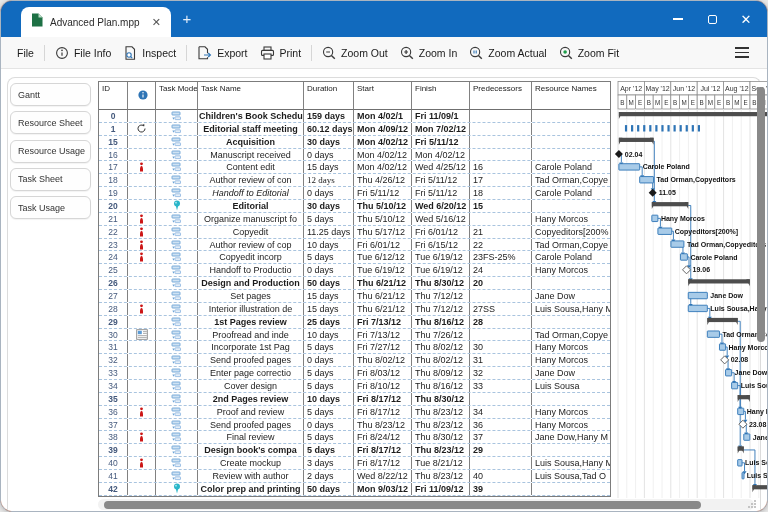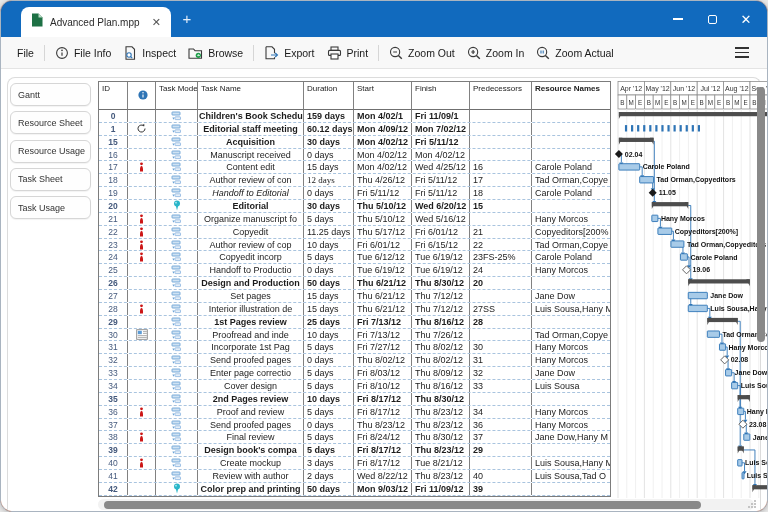--- a/index.html
+++ b/index.html
@@ -88,30 +88,20 @@
       <div class="tbitem">
         <span style="display: flex;">
           <svg width="14" height="14" viewBox="0 0 14 14">
             <path d="M3,0.8 h6 l2.5,2.5 v10 h-8.5 z" fill="none" stroke="#3a3a3a" stroke-width="1.1"></path>
             <circle cx="6" cy="9" r="2.2" fill="#fff" stroke="#2e74b5" stroke-width="1.1"></circle>
             <line x1="7.6" y1="10.6" x2="9.2" y2="12.2" stroke="#2e74b5" stroke-width="1.2"></line>
           </svg>
         </span>
         <span>Inspect</span>
       </div>
-      <div class="tbitem">
-        <span style="display: flex;">
-          <svg width="15" height="14" viewBox="0 0 15 14">
-            <path d="M1,3 h4.5 l1.5,1.7 h6.5 v7.5 h-12.5 z" fill="none" stroke="#3a3a3a" stroke-width="1.1"></path>
-            <circle cx="10.3" cy="9.3" r="2.6" fill="#1e9e4a"></circle>
-            <path d="M9.2,9.3 h2.2 m-0.9,-0.9 l0.9,0.9 l-0.9,0.9" stroke="#fff" stroke-width="0.9" fill="none"></path>
-          </svg>
-        </span>
-        <span>Browse</span>
-      </div>
       <div class="tbsep"></div>
       <div class="tbitem">
         <span style="display: flex;">
           <svg width="15" height="14" viewBox="0 0 15 14">
             <path d="M2,0.8 h6 l2.5,2.5 v4 m0,4 v1.5 h-8.5 v-12" fill="none" stroke="#3a3a3a" stroke-width="1.1"></path>
             <line x1="7" y1="9" x2="13" y2="9" stroke="#2e74b5" stroke-width="1.2"></line>
             <path d="M11.2,7 l2.2,2 l-2.2,2" fill="none" stroke="#2e74b5" stroke-width="1.2"></path>
           </svg>
         </span>
         <span>Export</span>
@@ -152,20 +142,30 @@
         <span style="display: flex;">
           <svg width="14" height="14" viewBox="0 0 14 14">
             <circle cx="6.1" cy="6" r="4.6" fill="none" stroke="#3a3a3a" stroke-width="1.1"></circle>
             <line x1="5" y1="4.5" x2="5" y2="7.5" stroke="#2e74b5" stroke-width="1.1"></line>
             <line x1="7.2" y1="4.5" x2="7.2" y2="7.5" stroke="#2e74b5" stroke-width="1.1"></line>
             <line x1="9.4" y1="9.4" x2="12.8" y2="12.8" stroke="#3a3a3a" stroke-width="1.4"></line>
           </svg>
         </span>
         <span>Zoom Actual</span>
       </div>
+      <div class="tbitem">
+        <span style="display: flex;">
+          <svg width="14" height="14" viewBox="0 0 14 14">
+            <circle cx="6.1" cy="6" r="4.6" fill="none" stroke="#3a3a3a" stroke-width="1.1"></circle>
+            <circle cx="6.1" cy="6" r="1.8" fill="#1e9e4a"></circle>
+            <line x1="9.4" y1="9.4" x2="12.8" y2="12.8" stroke="#3a3a3a" stroke-width="1.4"></line>
+          </svg>
+        </span>
+        <span>Zoom Fit</span>
+      </div>
       <div class="tbspacer"></div>
       <div class="menu-glyph">
         <i></i>
         <i></i>
         <i></i>
       </div>
     </div>
   <div class="main">
     <div class="panel"></div>
     <div id="sidebar">
@@ -184,21 +184,21 @@
                 <line x1="5" y1="4.4" x2="5" y2="7.4" stroke="#fff" stroke-width="1.1"></line>
                 <circle cx="5" cy="2.7" r="0.75" fill="#fff"></circle>
               </svg></div>
           </div>
           <div class="cell" style="width: 42px;">Task Mode</div>
           <div class="cell" style="width: 106px;">Task Name</div>
           <div class="cell" style="width: 50px;">Duration</div>
           <div class="cell" style="width: 58px;">Start</div>
           <div class="cell" style="width: 58px;">Finish</div>
           <div class="cell" style="width: 62px;">Predecessors</div>
-          <div class="cell" style="width: 80px; font-weight: bold;">Resource Names</div>
+          <div class="cell" style="width: 80px;">Resource Names</div>
         </div>
         <div class="trow brow b">
           <div class="cell c-id" style="width: 29px;">0</div>
           <div class="cell c-center" style="width: 28px;"></div>
           <div class="cell c-center" style="width: 42px;">
             <svg width="12" height="10" viewBox="0 0 12 10">
               <rect x="1" y="1" width="8" height="3" rx="0.5" fill="#cfe2f3" stroke="#6ba3d6" stroke-width="0.9"></rect>
               <rect x="4" y="5.8" width="5.5" height="2.8" rx="0.5" fill="#e4eef8" stroke="#8ab4e0" stroke-width="0.8"></rect>
               <path d="M1.4,6.4 l2.2,0 l-1.1,2.4 z" fill="#6ba3d6"></path>
             </svg>

